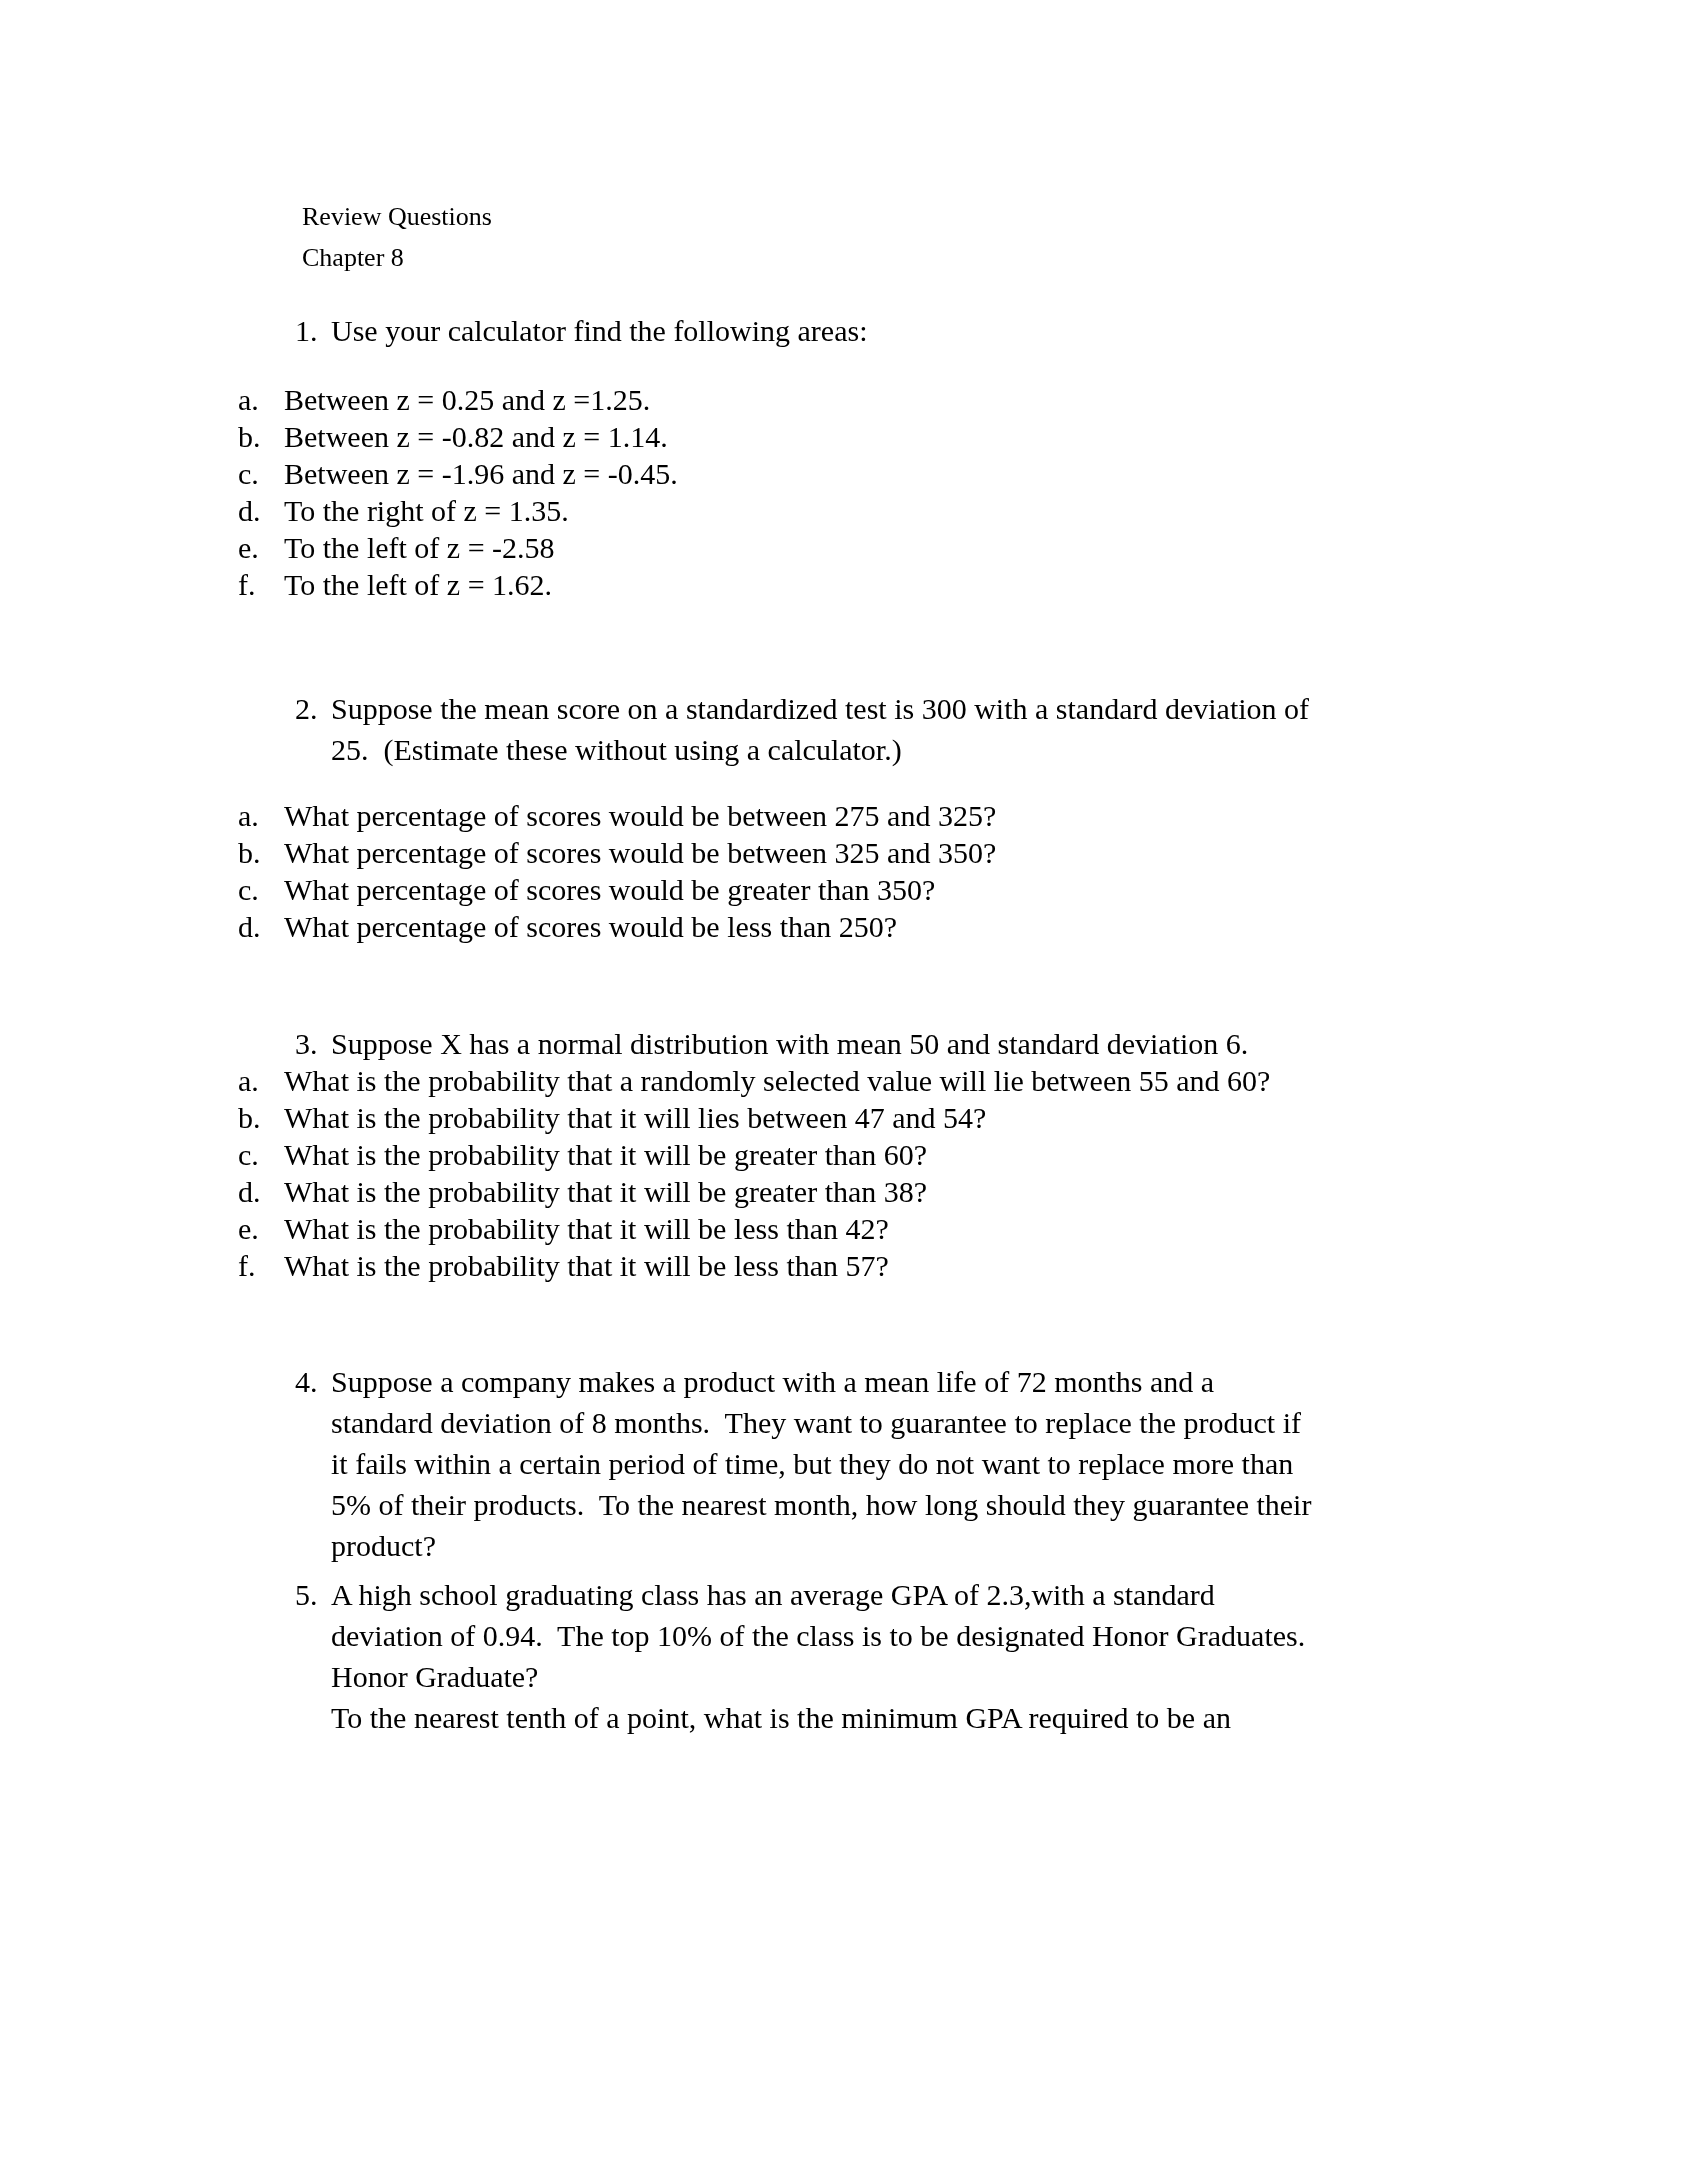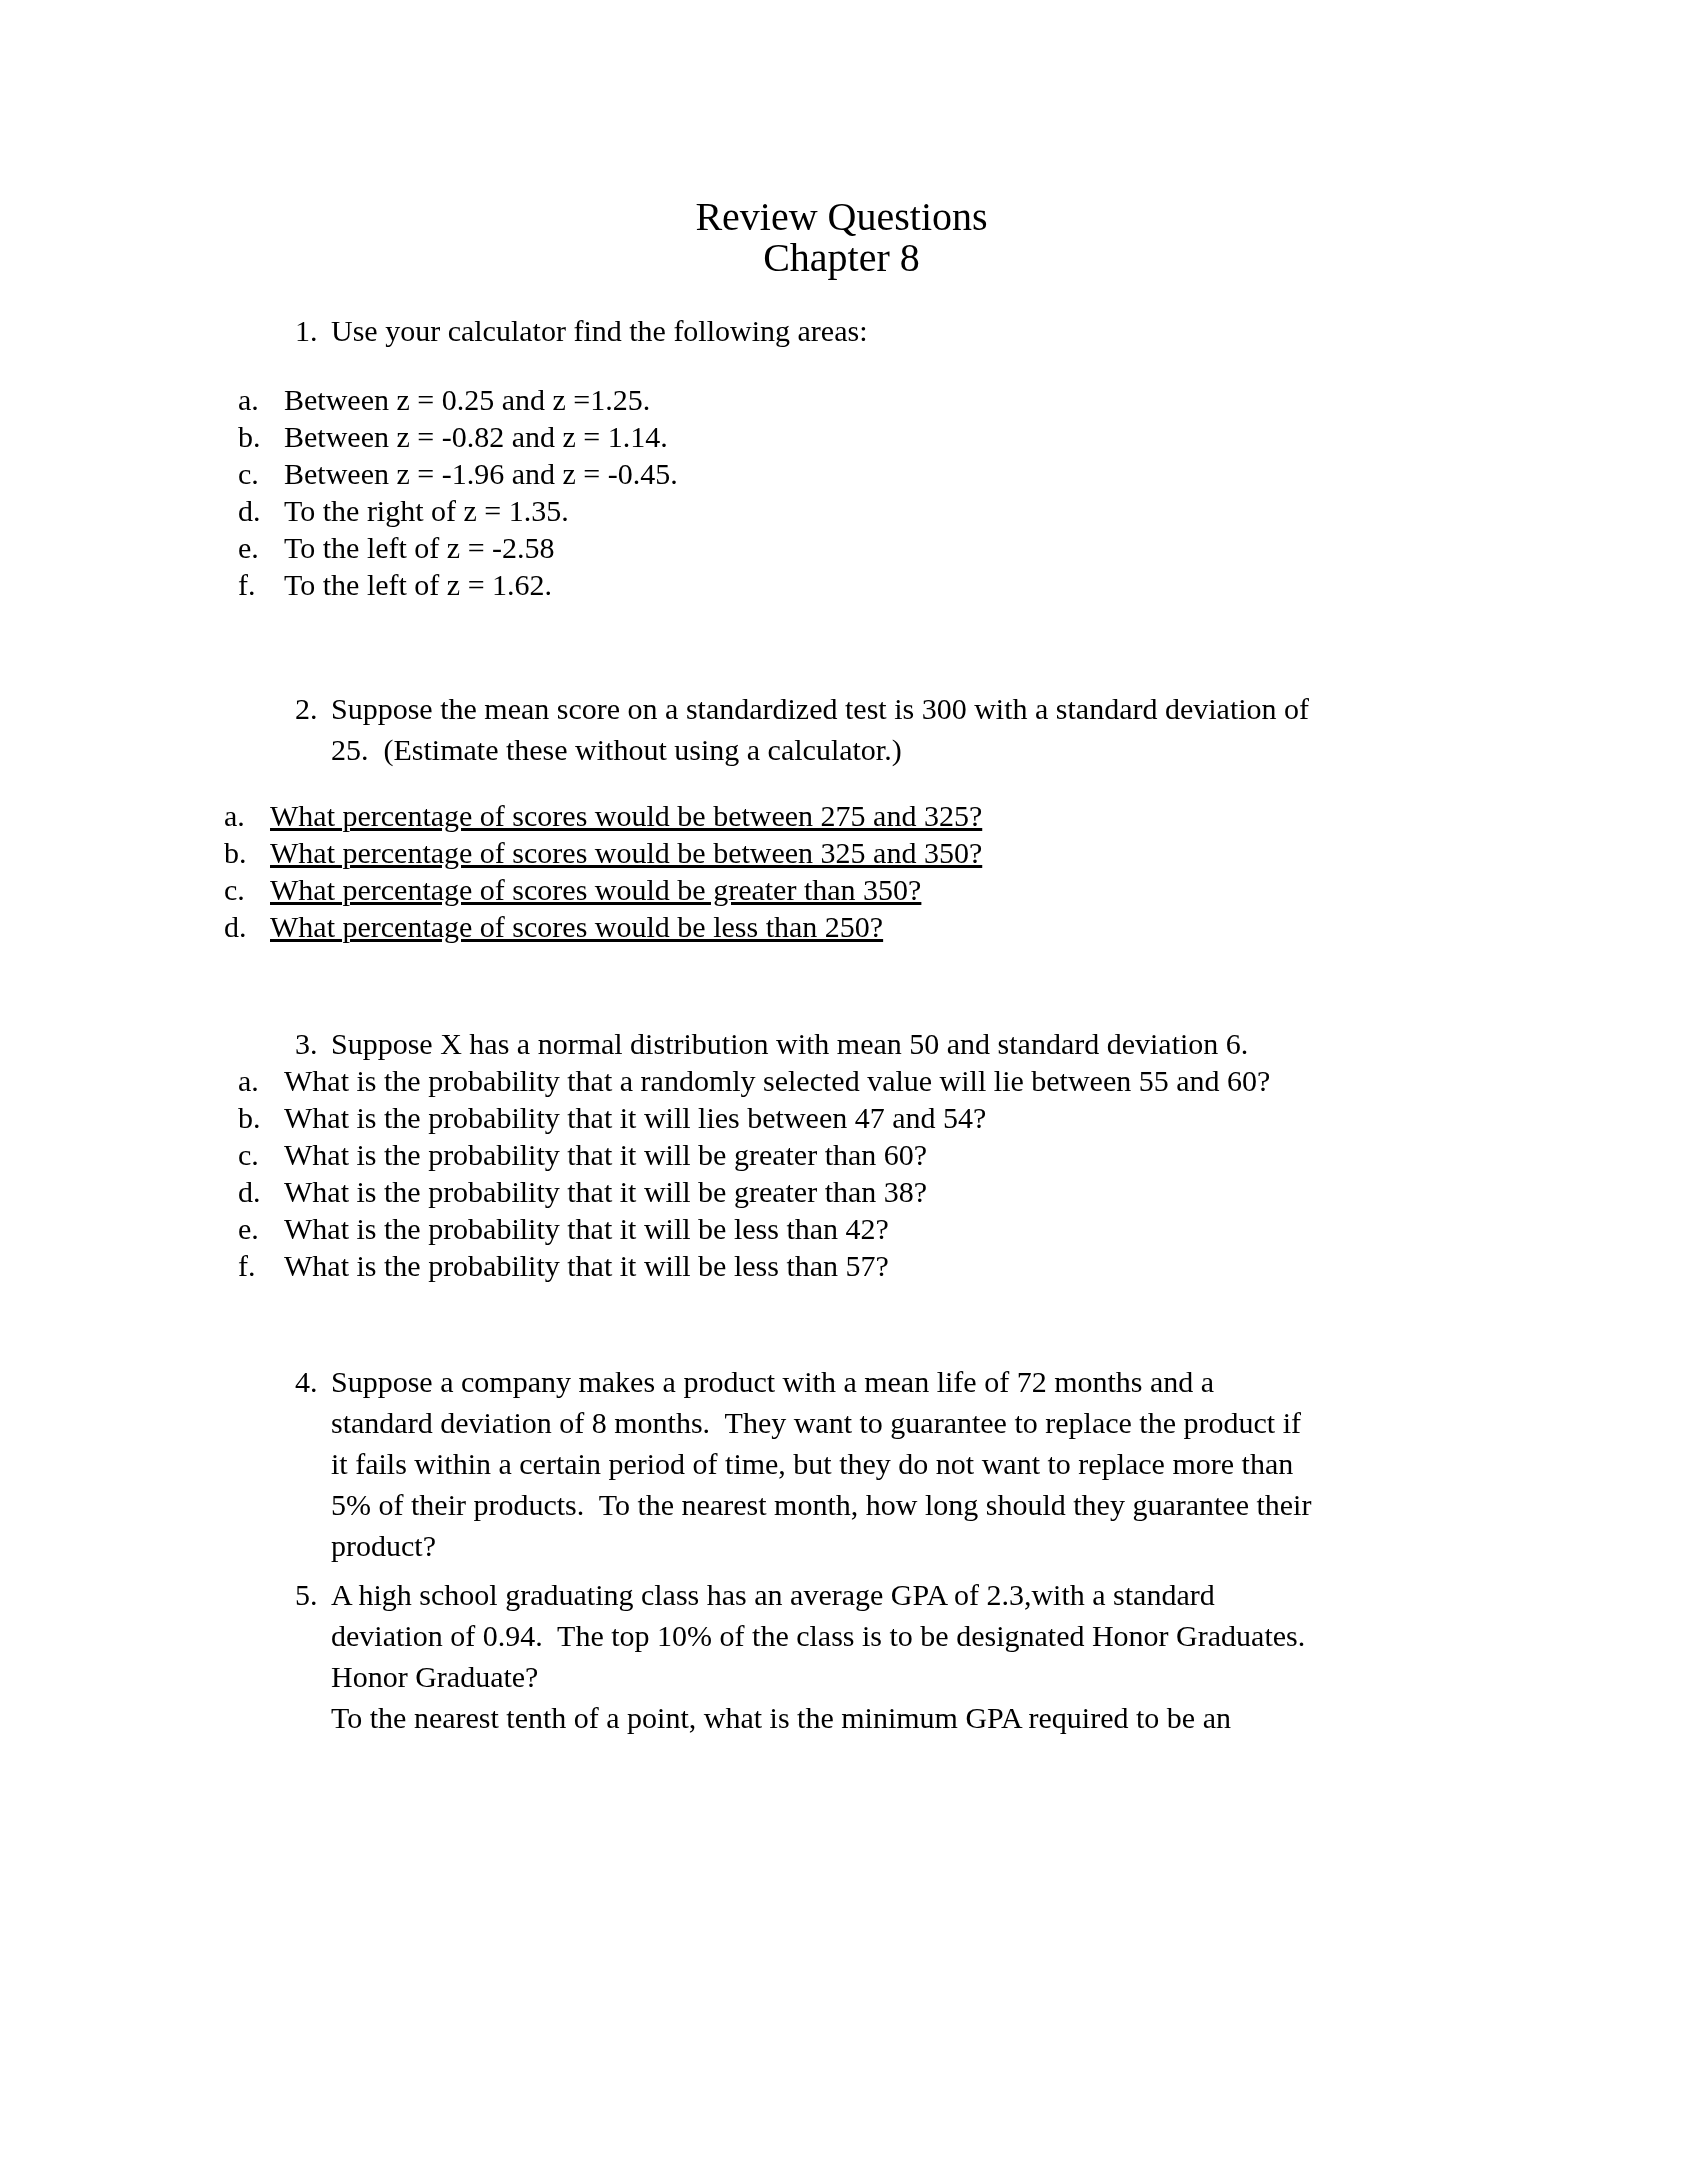--- a/index.html
+++ b/index.html
@@ -31,22 +31,21 @@
     top: 0;
     width: 1683px;
     height: 2178px;
   }
 
   .title-block {
     position: absolute;
     left: 0;
     top: 196px;
     width: 1198px;
-    text-align: center;
-    font-size: 40px;
+    font-size: 26px;
     line-height: 41px;
   }
   .title-line {
     display: block;
     white-space: pre;
   }
 
   
   .qnum-item {
     position: absolute;
@@ -129,21 +128,21 @@
     </div>
 
     <div class="qnum-item para-lines" style="left:295px; top:688px; width:1109px;">
       <span class="marker">2.</span>
       <span class="qtext">
         <span class="pline">Suppose the mean score on a standardized test is 300 with a standard deviation of</span>
         <span class="pline">25.  (Estimate these without using a calculator.)</span>
       </span>
     </div>
 
-    <div class="letter-list" style="left:224px; top:797px;text-decoration:underline;">
+    <div class="letter-list" style="left:238px; top:797px;">
       <span class="letter-row">
         <span class="marker">a.</span><span class="ltext">What percentage of scores would be between 275 and 325?</span>
       </span>
       <span class="letter-row">
         <span class="marker">b.</span><span class="ltext">What percentage of scores would be between 325 and 350?</span>
       </span>
       <span class="letter-row">
         <span class="marker">c.</span><span class="ltext">What percentage of scores would be greater than 350?</span>
       </span>
       <span class="letter-row">

